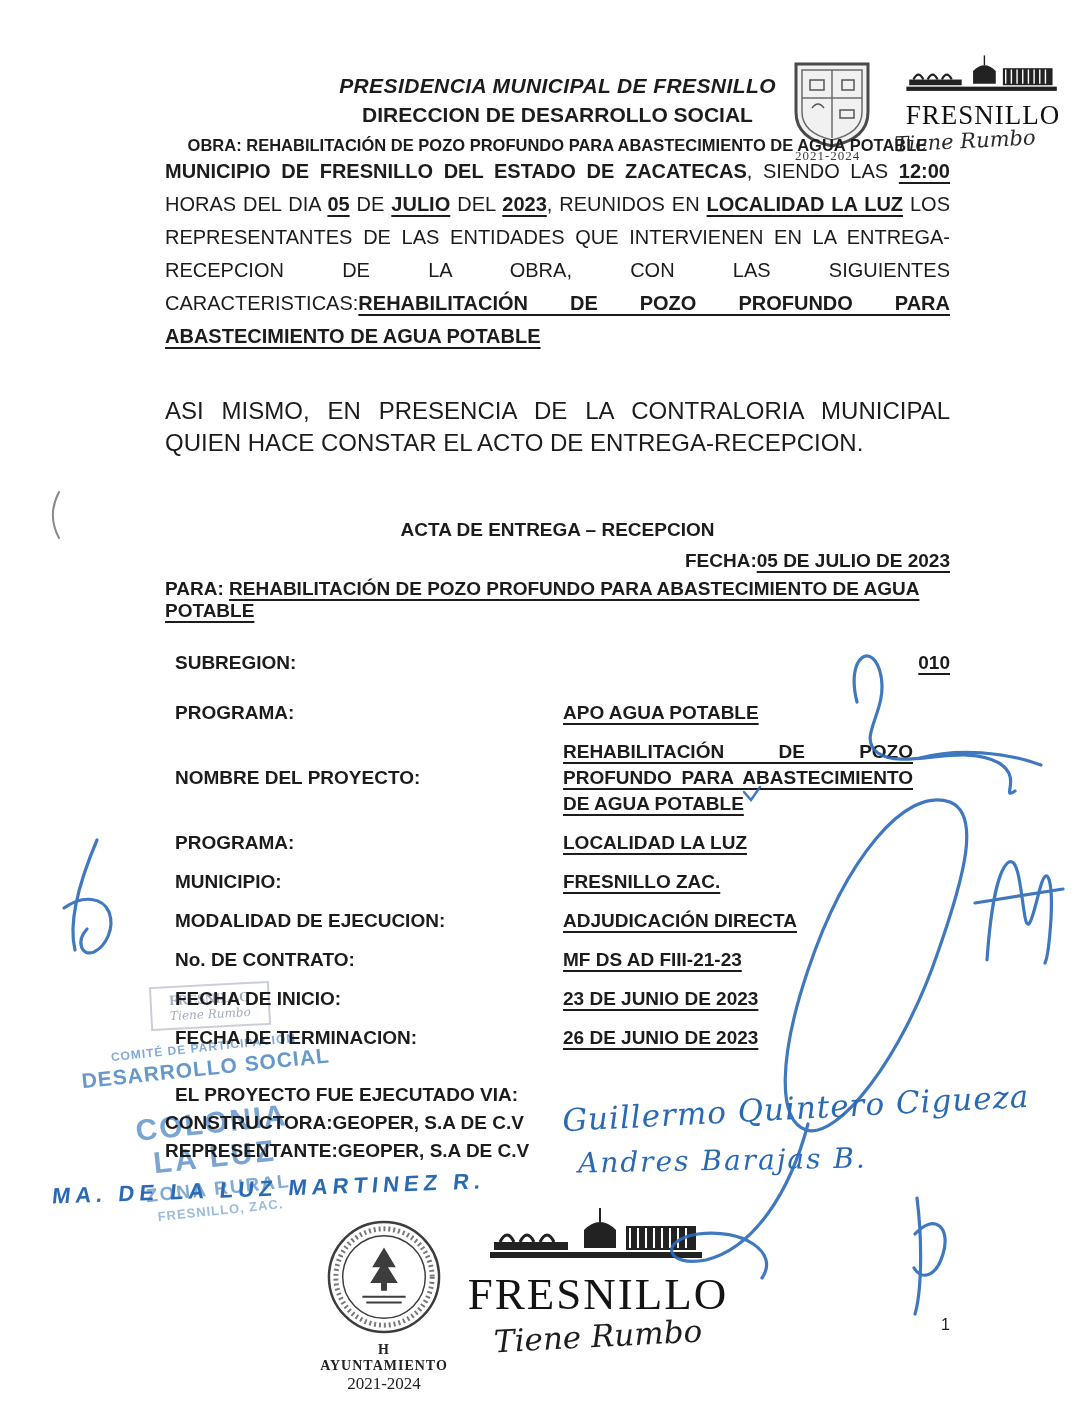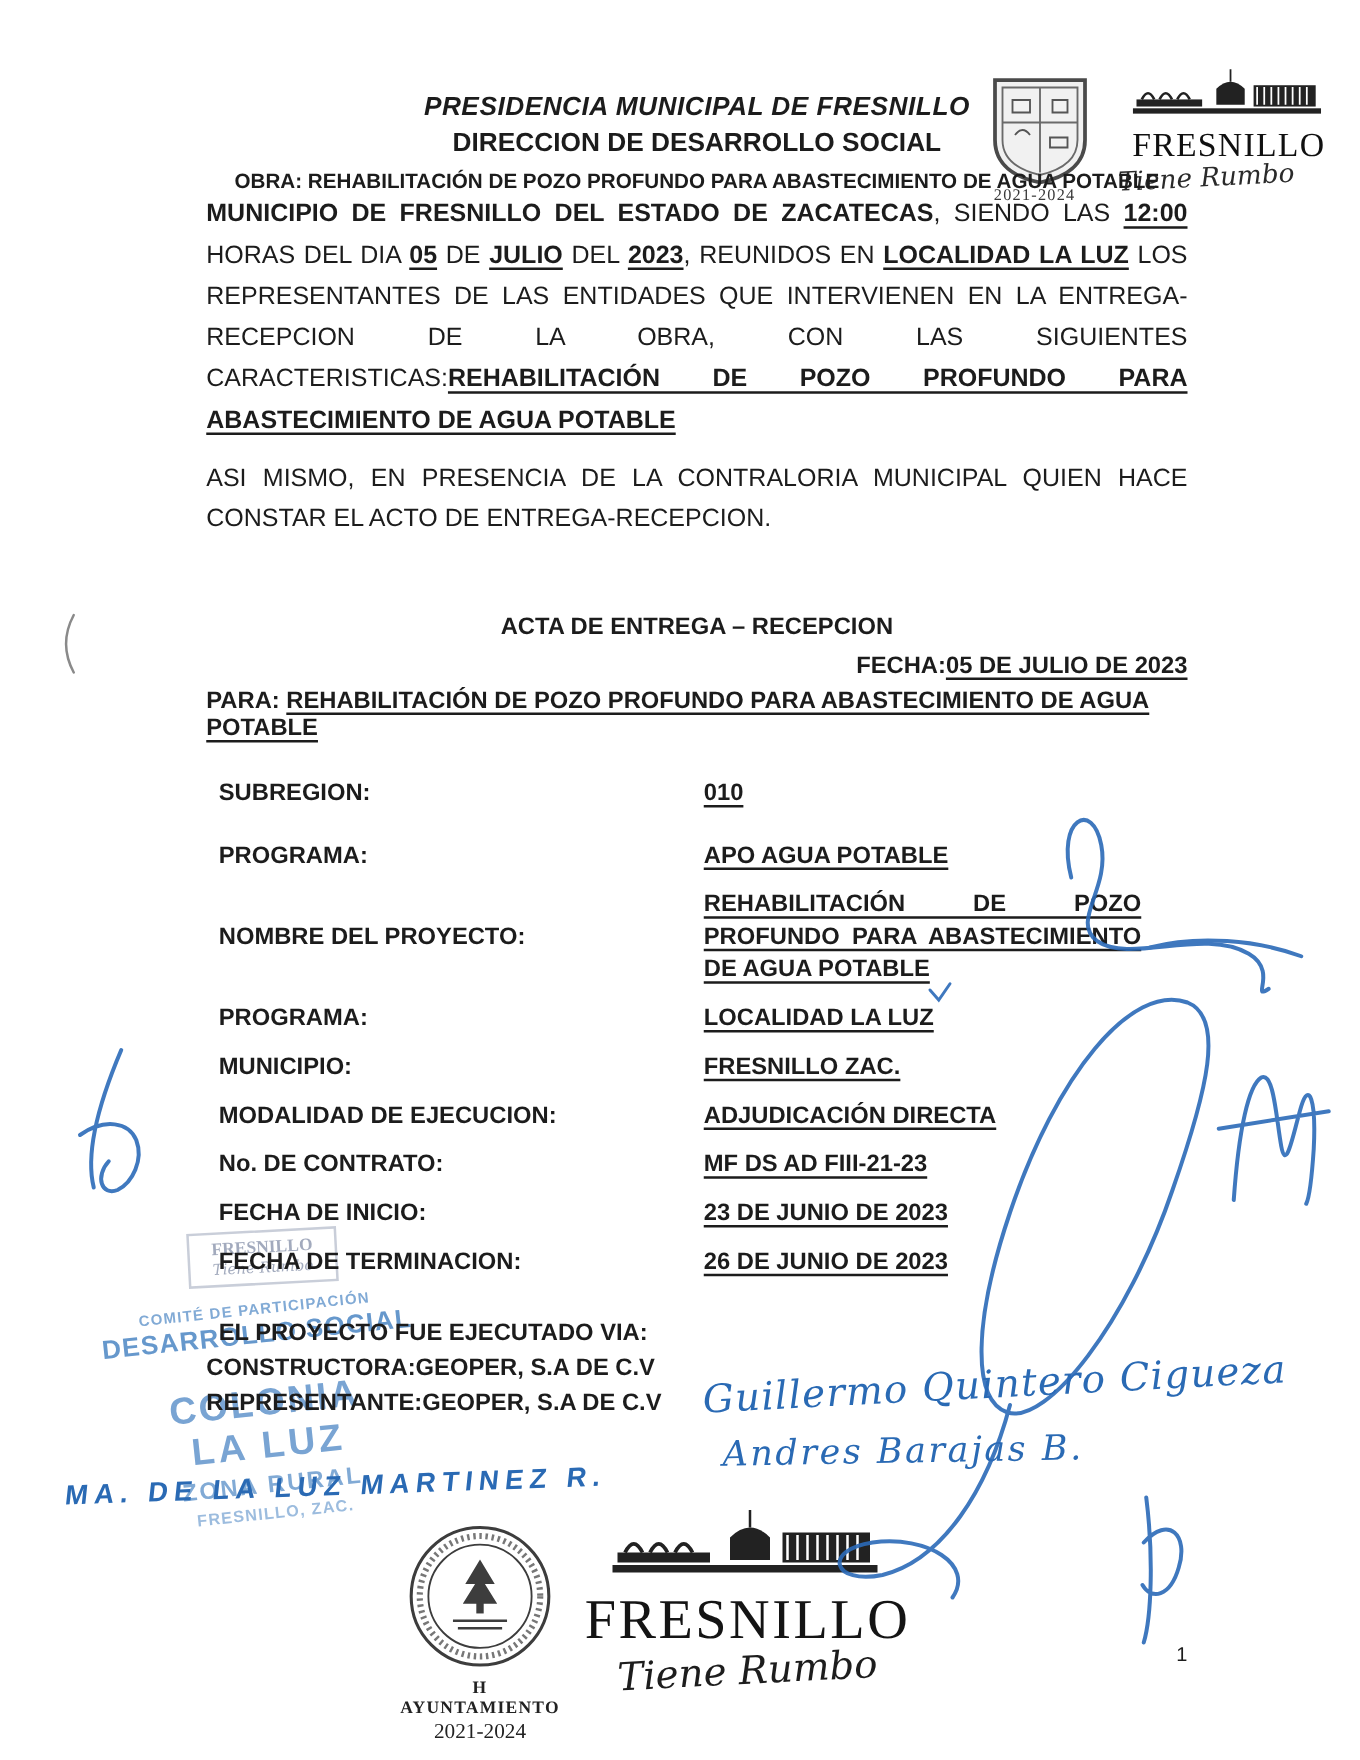--- a/index.html
+++ b/index.html
@@ -11,32 +11,32 @@
   }
   .content { position:absolute; left:165px; top:0; width:785px; z-index:2; }
 
   
   .h1 { margin-top:74px; text-align:center; font-weight:bold; font-style:italic; font-size:21px; letter-spacing:.4px; }
   .h2 { margin-top:5px; text-align:center; font-weight:bold; font-size:21px; }
   .h3 { margin-top:9px; text-align:center; font-weight:bold; font-size:16.5px; white-space:nowrap; }
 
   
   .intro { font-size:20px; line-height:33px; text-align:justify; }
-  .p2    { margin-top:14px; font-size:20px; line-height:32px; text-align:justify; }
+  .p2    { margin-top:42px; font-size:24px; line-height:32px; text-align:justify; }
   .u  { text-decoration:underline; text-underline-offset:4px; text-decoration-thickness:2px; }
   b.u { text-decoration:underline; text-underline-offset:4px; text-decoration-thickness:2px; }
 
   .acta-title { margin-top:60px; text-align:center; font-weight:bold; font-size:19px; }
   .fecha-line { margin-top:9px; text-align:right; font-weight:bold; font-size:19px; }
   .obra-line  { margin-top:6px; font-weight:bold; font-size:19px; }
 
   
   .fields { margin-top:28px; font-size:19px; }
   .frow { display:flex; margin-bottom:13px; line-height:26px; }
-  .frow.gap-lg { margin-bottom:24px; }
+  .frow.gap-lg { margin-bottom:24px;justify-content:space-between; }
   .flabel { flex:0 0 398px; width:398px; font-weight:bold; padding-left:10px; }
   .fvalue { font-weight:bold; text-decoration:underline; text-underline-offset:4px; text-decoration-thickness:2px; white-space:nowrap; }
   .frow.tall { align-items:center; }
   .frow.tall .fvalue { white-space:normal; width:350px; text-align:justify; }
 
   
   .execblock { margin-top:30px; font-size:19px; line-height:28px; font-weight:bold; }
   .execblock .ind { padding-left:10px; }
 
   

